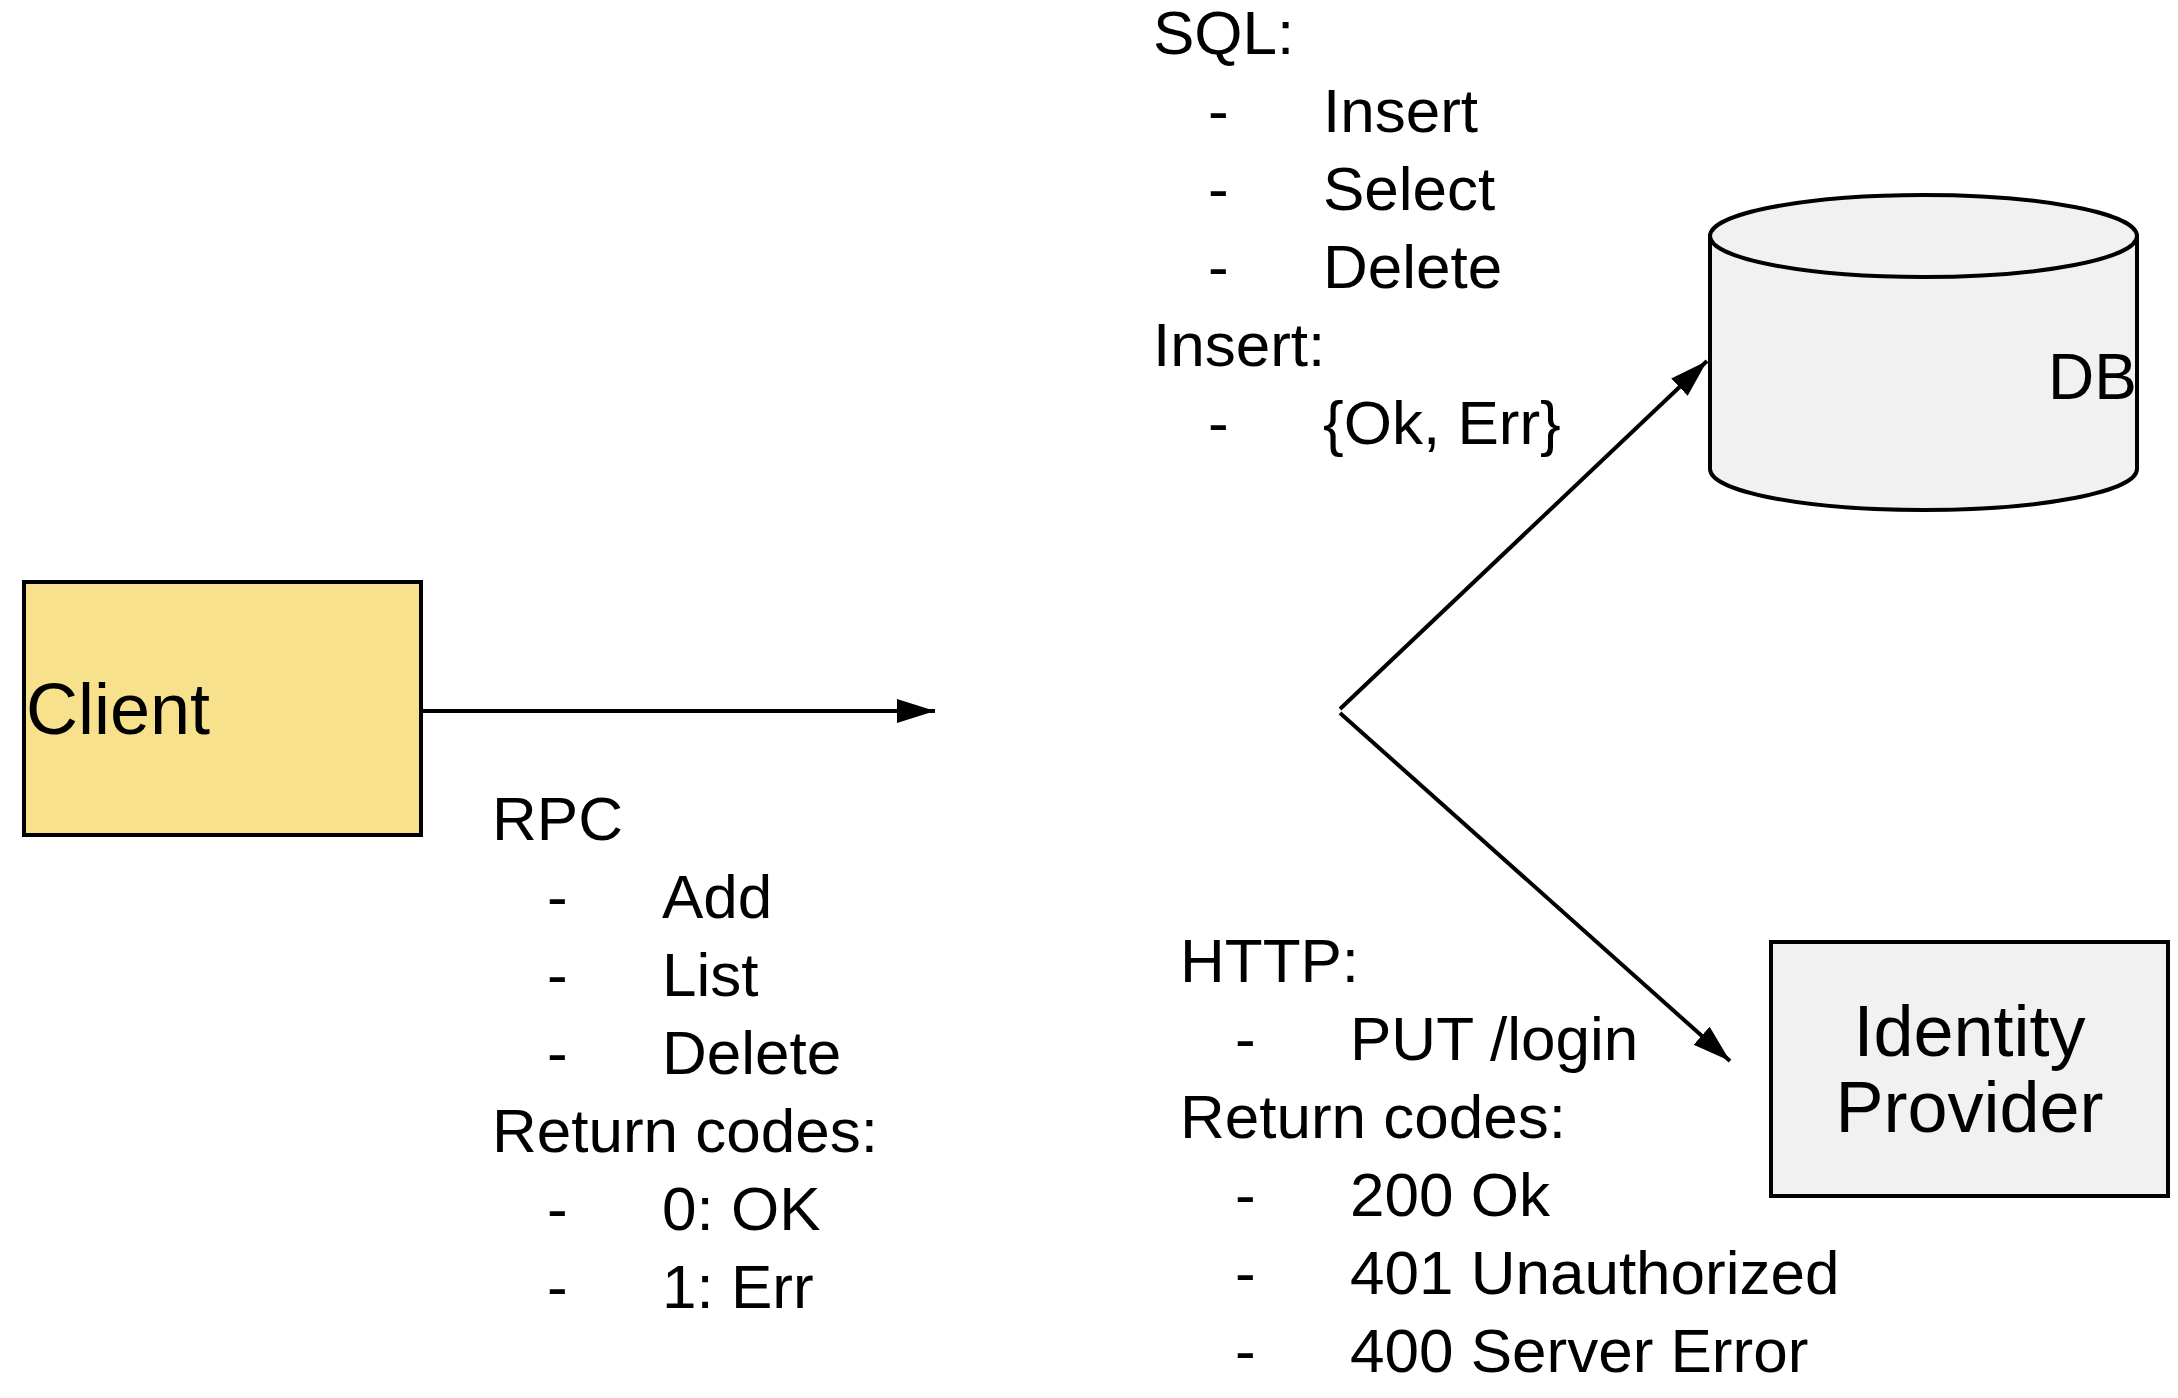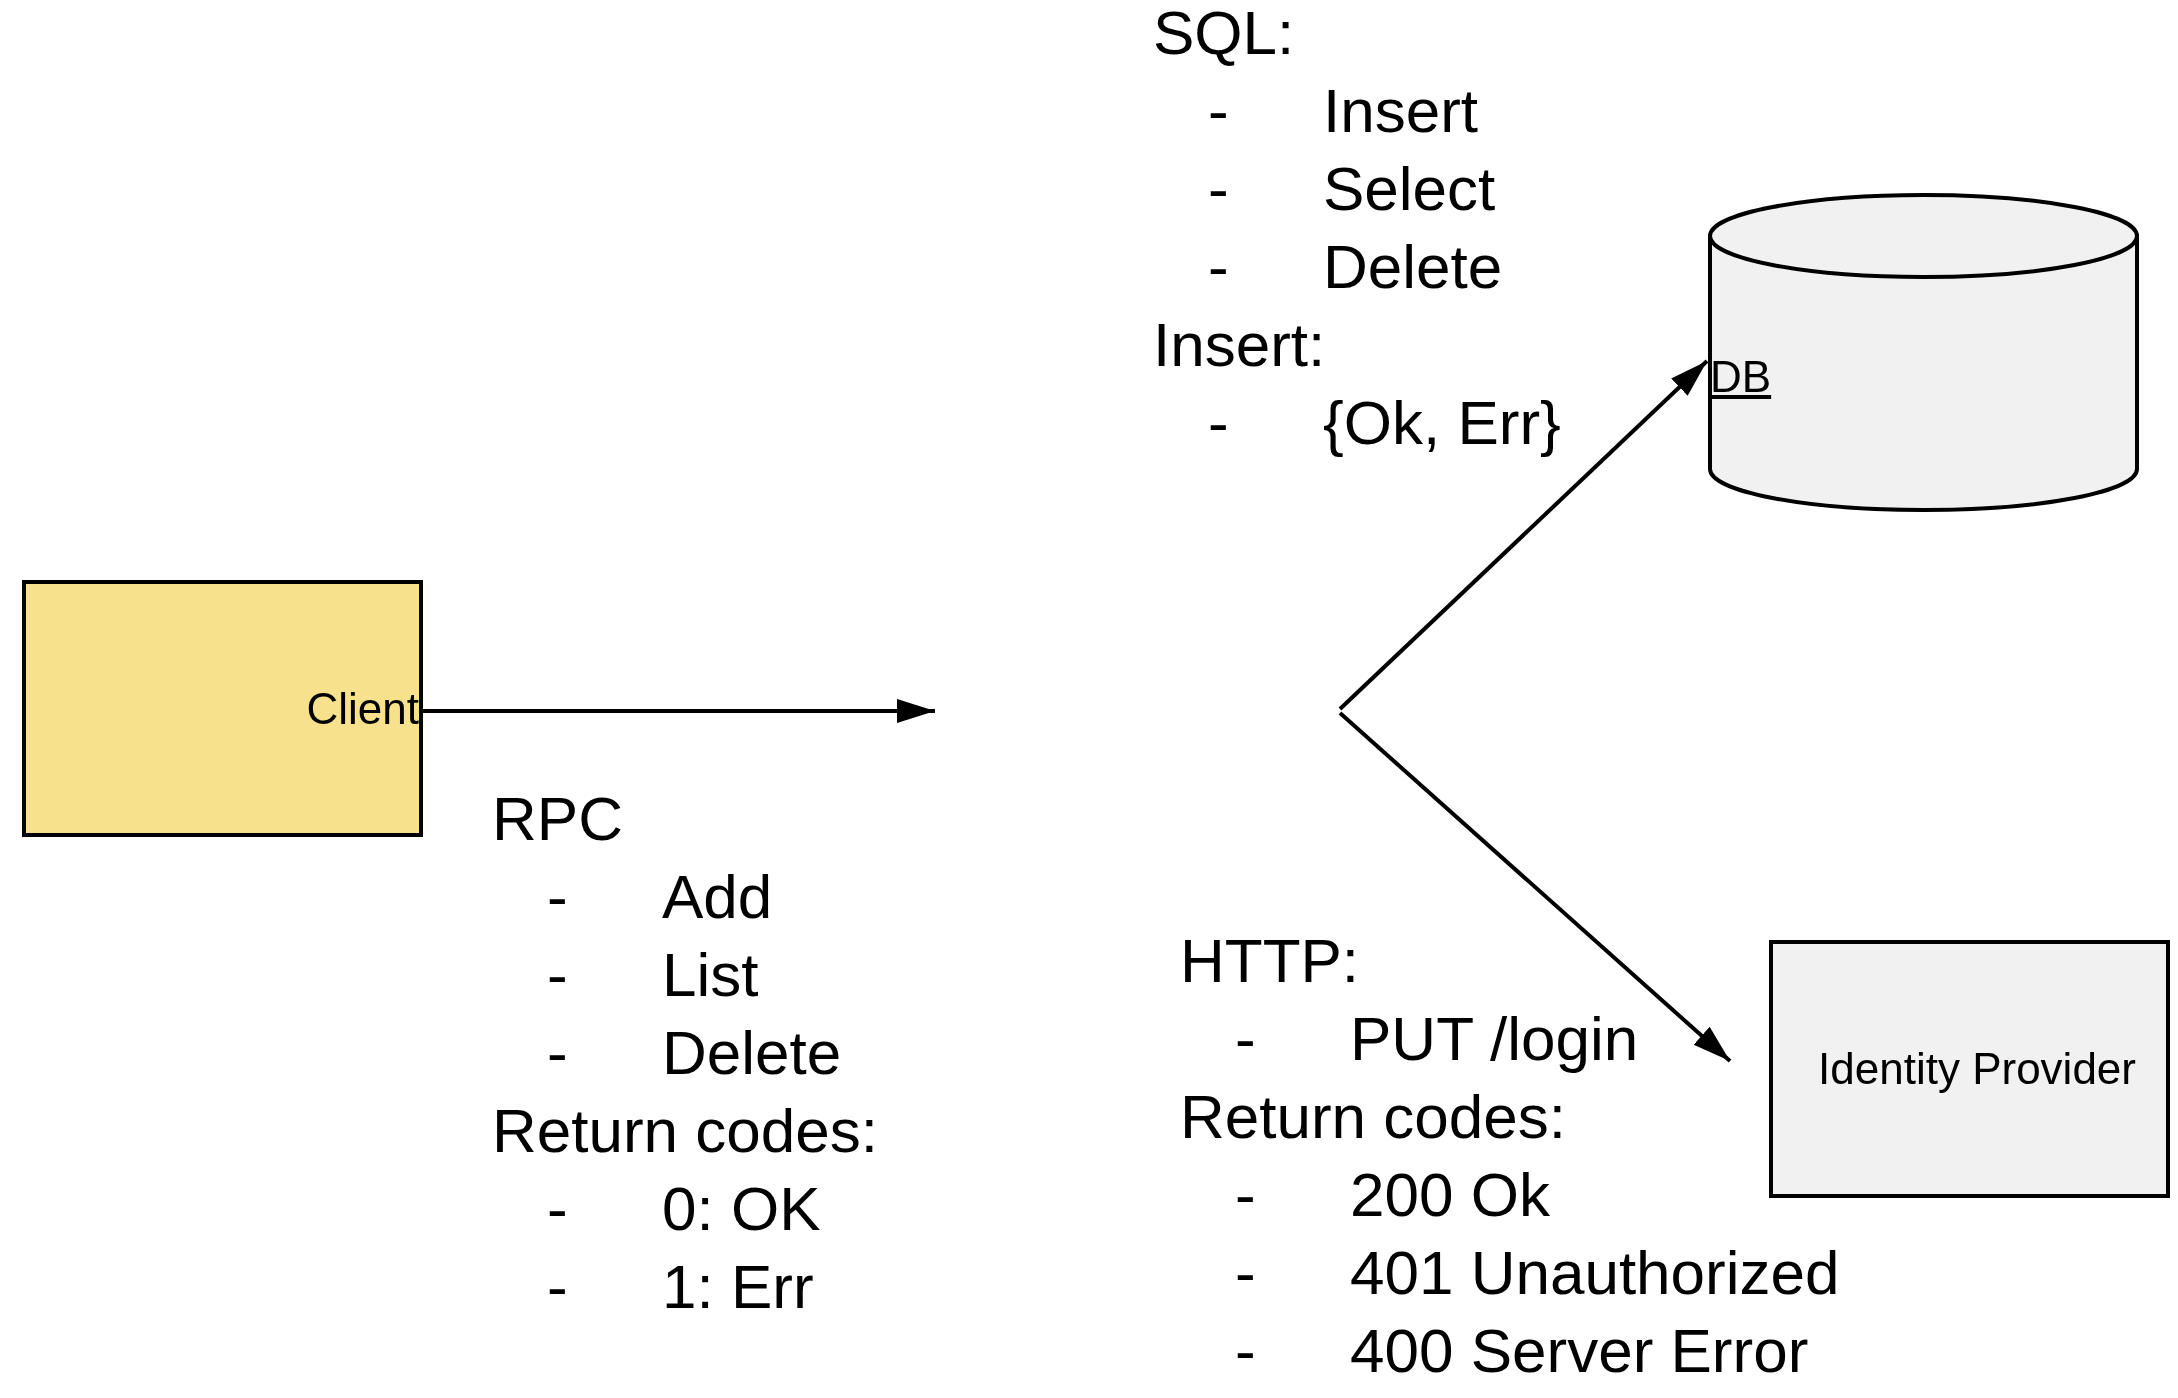--- a/index.html
+++ b/index.html
@@ -31,37 +31,36 @@
   }
   .shape {
     stroke: var(--ink);
     stroke-width: 4;
   }
   .node {
     position: absolute;
     border: 4px solid var(--ink);
     display: flex;
     align-items: center;
-    justify-content: flex-end;
+    justify-content: flex-start;
     text-align: center;
-    font-size: 44px;
+    font-size: 72px;
     line-height: 76px;
   }
   .node.yellow { background: var(--yellow); }
   .node.gray   { background: var(--gray); margin-left: 33px; }
   #node-client  { left: 22px;   top: 580px; width: 401px; height: 257px; }
   #node-backend { left: 937px;  top: 581px; width: 400px; height: 255px; }
   #node-idp     { left: 1736px; top: 940px; width: 401px; height: 258px; padding: 0 30px; }
   #db-label {
     position: absolute;
     left: 1710px; top: 338px; width: 427px;
-    text-align: left;
-    font-size: 44px;
+    text-align: right;
+    font-size: 64px;
     line-height: 78px;
-    text-decoration: underline;
   }
   .tblock {
     position: absolute;
     font-size: 62px;
   }
   #sql-block  { left: 1153px; top: -6px;  }
   #rpc-block  { left: 492px;  top: 780px; }
   #http-block { left: 1180px; top: 922px; }
   .tline {
     position: relative;

